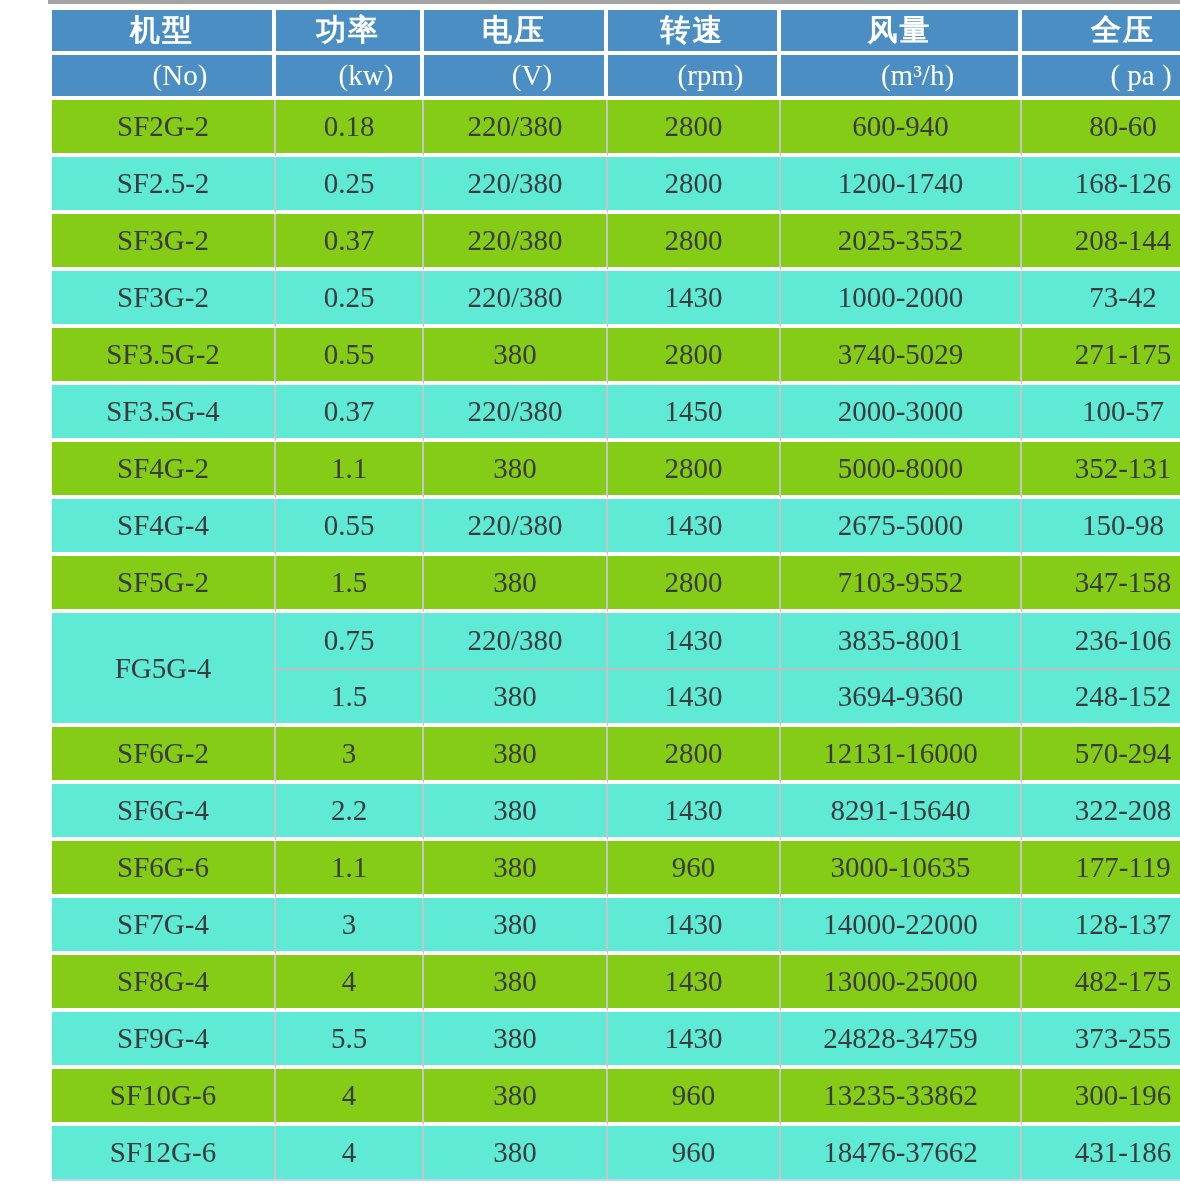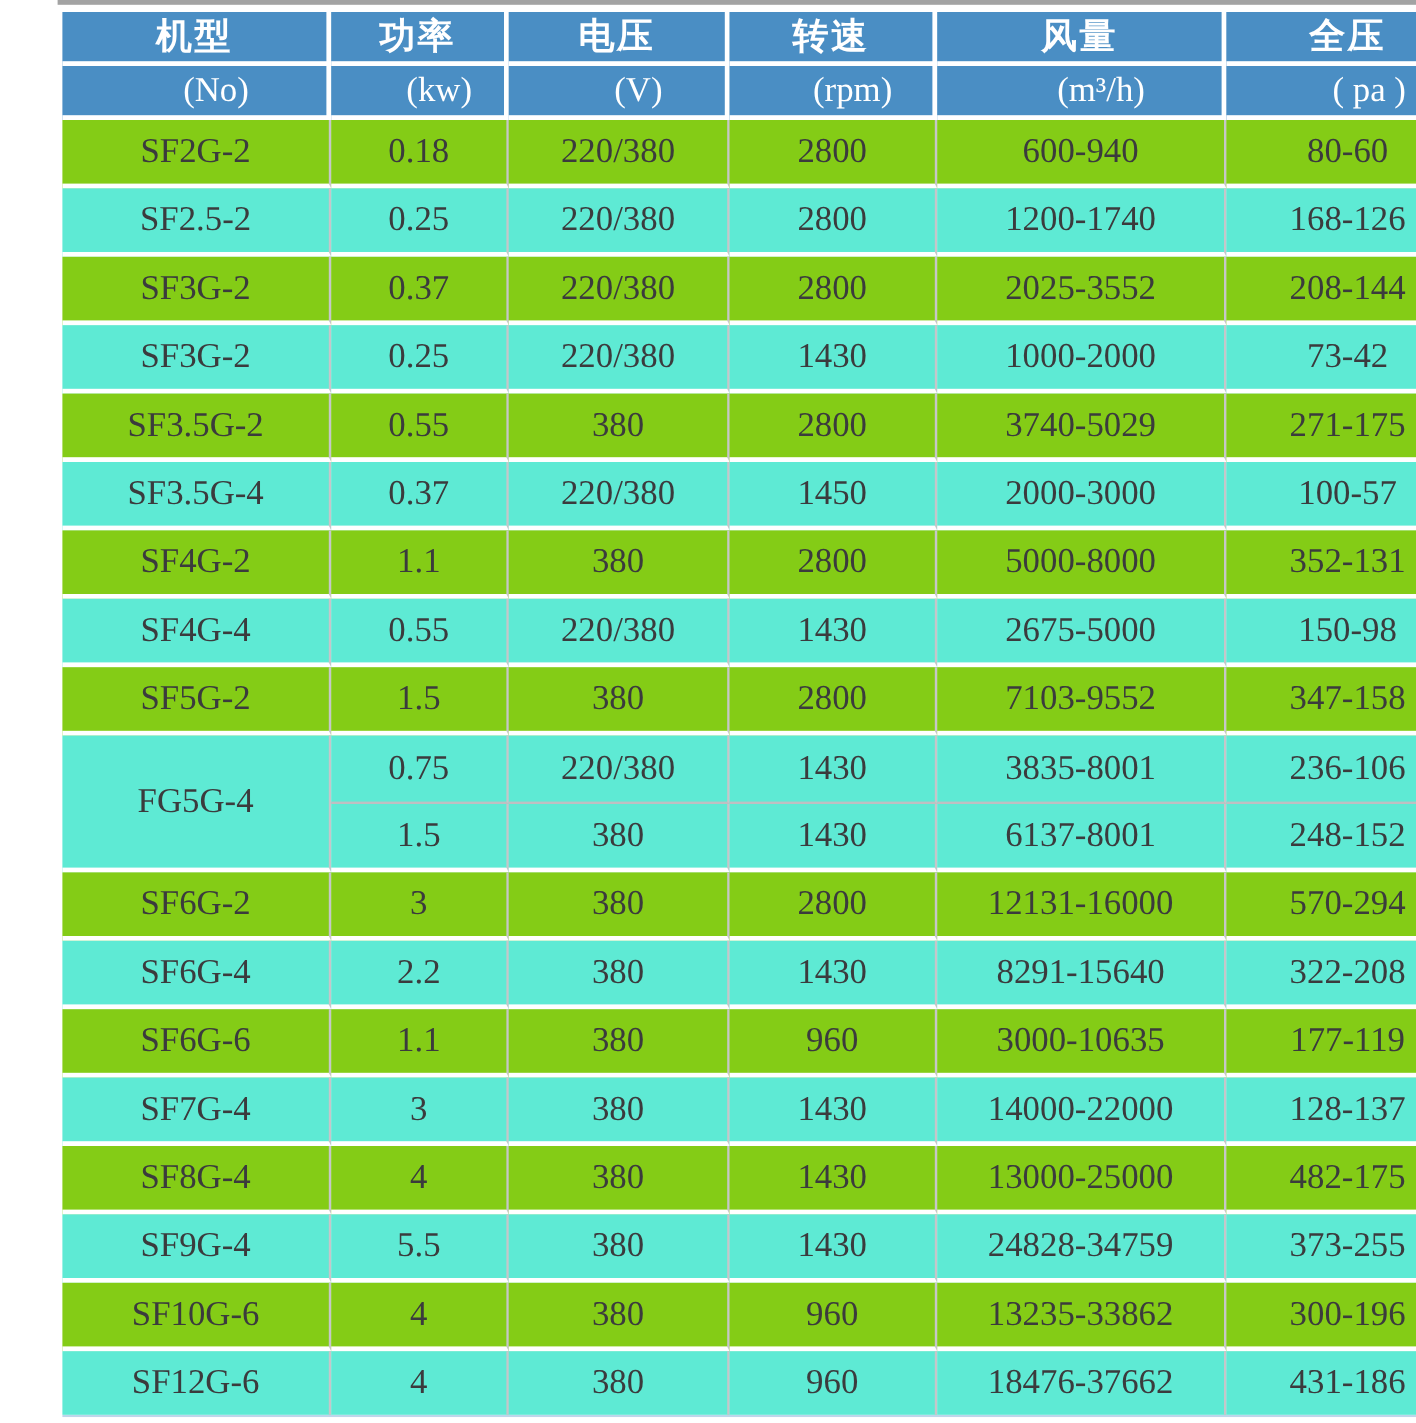--- a/index.html
+++ b/index.html
@@ -184,21 +184,21 @@
         <td class="subdiv">0.75</td>
         <td class="subdiv">220/380</td>
         <td class="subdiv">1430</td>
         <td class="subdiv">3835-8001</td>
         <td class="subdiv">236-106</td>
       </tr>
       <tr class="white">
         <td>1.5</td>
         <td>380</td>
         <td>1430</td>
-        <td>6137-8001</td>
+        <td>3694-9360</td>
         <td>248-152</td>
       </tr>
       <tr class="gray">
         <td>SF6G-2</td>
         <td>3</td>
         <td>380</td>
         <td>2800</td>
         <td>12131-16000</td>
         <td>570-294</td>
       </tr>

